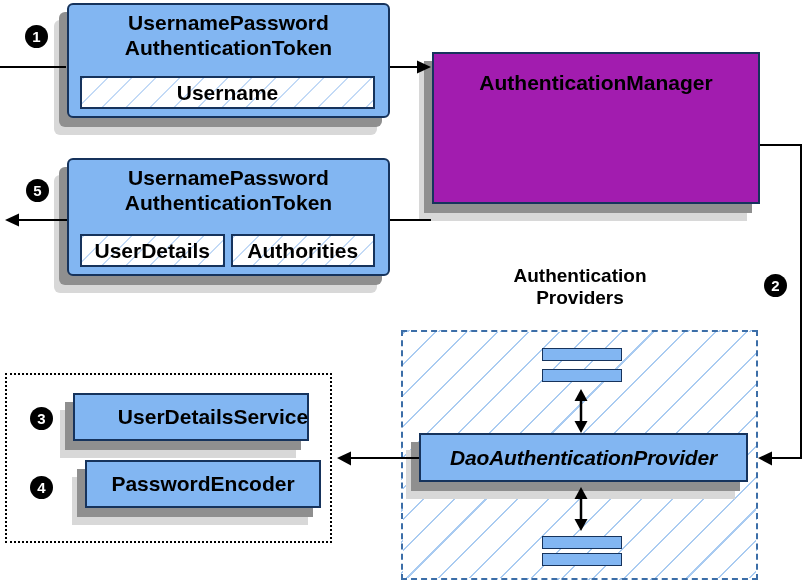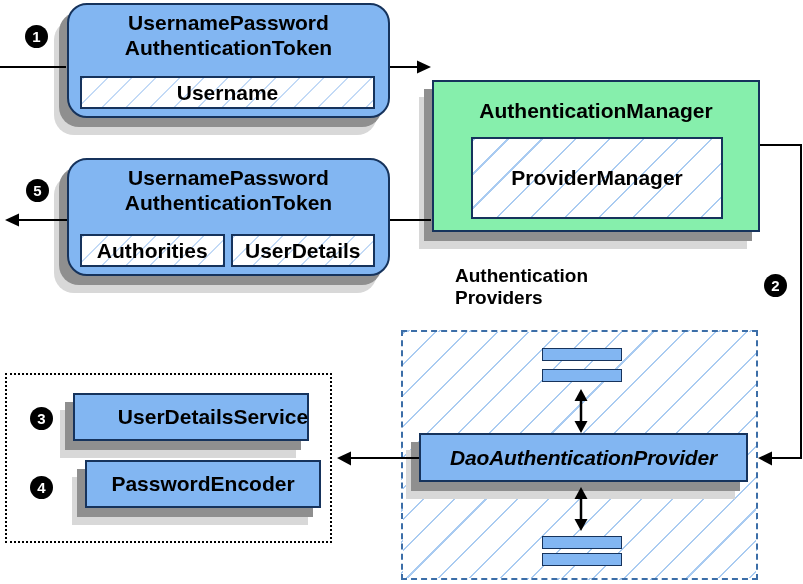--- a/index.html
+++ b/index.html
@@ -17,21 +17,21 @@
 
   
   .shadowed {
     box-shadow: -8px 9px 0 #8f8f8f, -13px 17px 0 #d8d8d8;
   }
 
   .token-box {
     position: absolute;
     background: #82b6f2;
     border: 2px solid #16335c;
-    border-radius: 20px;
+    border-radius: 6px;
   }
   .box-title {
     font-weight: bold;
     font-size: 21px;
     line-height: 25px;
     text-align: center;
     white-space: pre-line;
     margin-top: 5px;
   }
   .fields {
@@ -52,23 +52,23 @@
     font-weight: bold;
     font-size: 21px;
     display: flex;
     align-items: center;
     justify-content: center;
   }
 
   
   .manager-box {
     position: absolute;
-    left: 432px; top: 80px;
+    left: 432px; top: 52px;
     width: 328px; height: 152px;
-    background: #86efac;
+    background: #a21caf;
     border: 2px solid #16335c;
   }
   .manager-title {
     text-align: center;
     font-weight: bold;
     font-size: 21px;
     margin-top: 17px;
   }
   .provider-manager {
     position: absolute;
@@ -83,21 +83,21 @@
     justify-content: center;
     font-weight: bold;
     font-size: 21px;
   }
 
   
   .providers-label {
     position: absolute;
     left: 455px; top: 265px;
     width: 250px;
-    text-align: left;
+    text-align: center;
     font-weight: bold;
     font-size: 19px;
     line-height: 22px;
     white-space: pre-line;
   }
   .providers-area {
     position: absolute;
     left: 401px; top: 330px;
     width: 357px; height: 250px;
     border: 2px dashed #3c6ea8;
@@ -189,29 +189,28 @@
   <div class="token-box shadowed" style="left:67px; top:3px; width:323px; height:115px;">
     <div class="box-title">UsernamePassword
 AuthenticationToken</div>
     <div class="fields">
       <div class="field">Username</div>
     </div>
   </div>
 
   <div class="manager-box shadowed">
     <div class="manager-title">AuthenticationManager</div>
-    <div class="provider-manager">ProviderManager</div>
   </div>
 
   <div class="token-box shadowed" style="left:67px; top:158px; width:323px; height:118px;">
     <div class="box-title">UsernamePassword
 AuthenticationToken</div>
     <div class="fields">
+      <div class="field">UserDetails</div>
       <div class="field">Authorities</div>
-      <div class="field">UserDetails</div>
     </div>
   </div>
 
   <div class="providers-label">Authentication
 Providers</div>
 
   <div class="providers-area">
     <div class="bar" style="top:16px;"></div>
     <div class="bar" style="top:37px;"></div>
     <div class="dao-box shadowed">DaoAuthenticationProvider</div>

